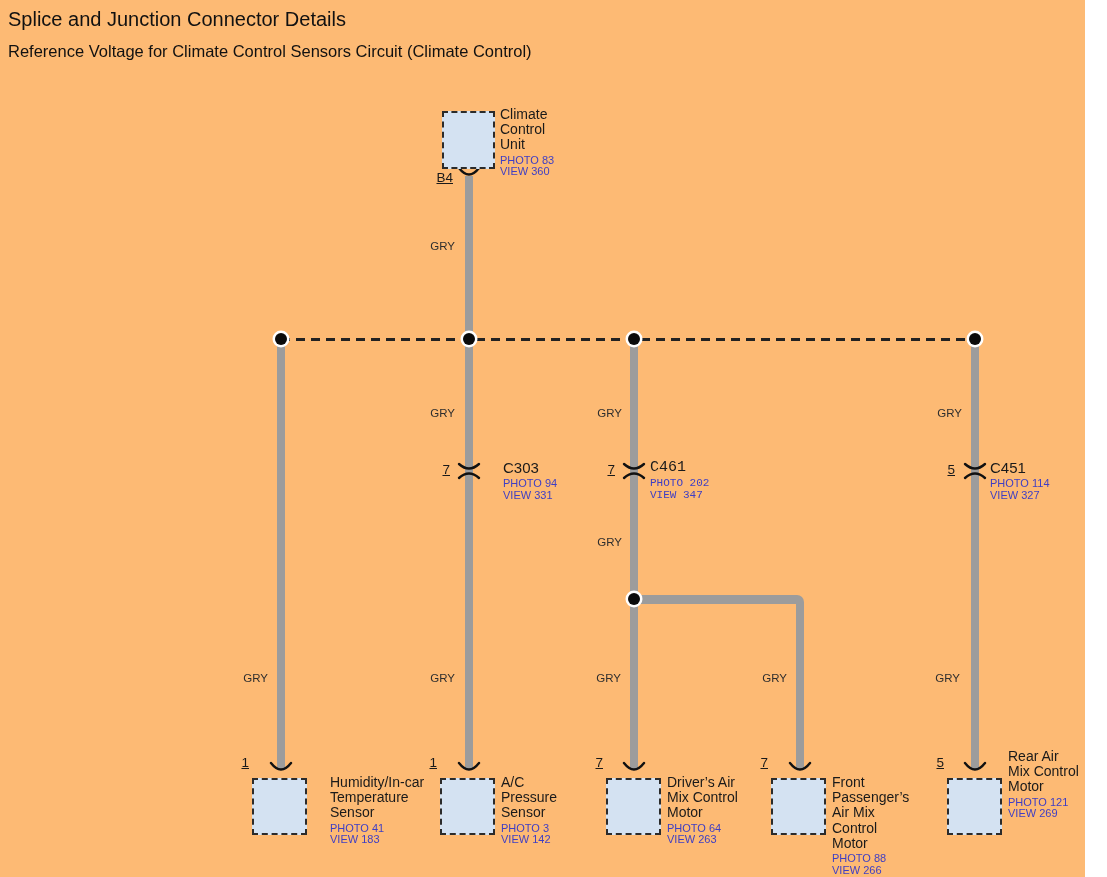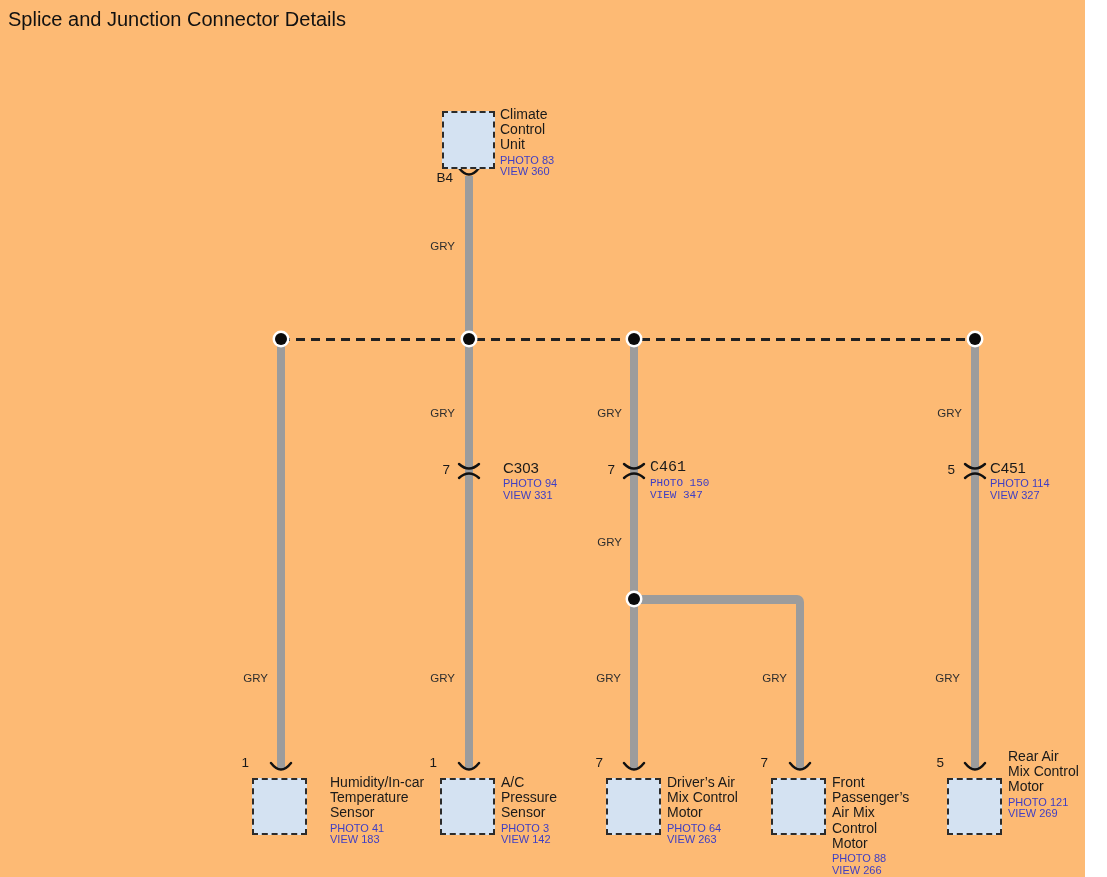--- a/index.html
+++ b/index.html
@@ -7,35 +7,36 @@
         font-family:"Liberation Sans","DejaVu Sans",sans-serif;color:#1a1a1a;overflow:hidden;}
   .title{position:absolute;left:8px;top:8px;font-size:20px;color:#111;}
   .subtitle{position:absolute;left:8px;top:42px;font-size:16.5px;color:#111;}
   .wire{position:absolute;background:var(--wire,#9c9c9c);}
   .bus{position:absolute;height:2.6px;
        background:repeating-linear-gradient(90deg,#222 0 9px,transparent 9px 15px);}
   .dot{position:absolute;width:12px;height:12px;border-radius:50%;background:#0b0b0b;
        box-shadow:0 0 0 2.5px #fff;}
   .cbox{position:absolute;background:var(--box-fill,#d4e2f2);border:2.5px dashed #2b2b2b;
         box-sizing:border-box;}
-  .pin{position:absolute;font-size:13.5px;color:#1a1a1a;text-align:right;}
+  .pin{position:absolute;font-size:13.5px;color:#1a1a1a;text-align:right;text-decoration:underline;}
   .tblock{position:absolute;font-size:14px;line-height:15.2px;color:#1a1a1a;white-space:nowrap;}
   .conn-name{font-size:15px;line-height:16px;}
   .ref{color:var(--reference-text,#3e3ec4);font-size:11px;line-height:11.5px;margin-top:2px;
        white-space:nowrap;}
   .gry{position:absolute;width:42px;text-align:right;font-size:11.5px;color:#2e2e2e;}
   svg.term{position:absolute;overflow:visible;}
   svg.term path{fill:none;stroke:#111;stroke-width:2.4px;stroke-linecap:round;}
 </style>
 </head>
 <body>
 
 <div class="page">
 
   <div class="title">Splice and Junction Connector Details</div>
+  <div class="subtitle">Reference Voltage for Climate Control Sensors Circuit (Climate Control)</div>
 
   <div class="wire" style="left:465px;top:176px;width:8px;height:594px;"></div>
   <div class="wire" style="left:277px;top:340px;width:8px;height:430px;"></div>
   <div class="wire" style="left:630px;top:340px;width:8px;height:430px;"></div>
   <div class="wire" style="left:971px;top:340px;width:8px;height:430px;"></div>
   <div class="wire" style="left:630px;top:595px;width:174px;height:9px;border-top-right-radius:7px;"></div>
   <div class="wire" style="left:796px;top:603px;width:8px;height:167px;"></div>
 
   <div class="bus" style="left:281px;top:338px;width:694px;"></div>
   <div class="dot" style="left:275px;top:333px;"></div>
@@ -105,21 +106,21 @@
     <div class="ref">
       <div>PHOTO 94</div>
       <div>VIEW 331</div>
     </div>
   </div>
 
   <div class="pin" style="left:585px;top:462px;width:30px;">7</div>
   <div class="tblock" style="left:650px;top:460px;font-family:Liberation Mono, monospace;">
     <div class="conn-name">C461</div>
     <div class="ref">
-      <div>PHOTO 150</div>
+      <div>PHOTO 202</div>
       <div>VIEW 347</div>
     </div>
   </div>
 
   <div class="pin" style="left:925px;top:462px;width:30px;">5</div>
   <div class="tblock" style="left:990px;top:460px;">
     <div class="conn-name">C451</div>
     <div class="ref">
       <div>PHOTO 114</div>
       <div>VIEW 327</div>

